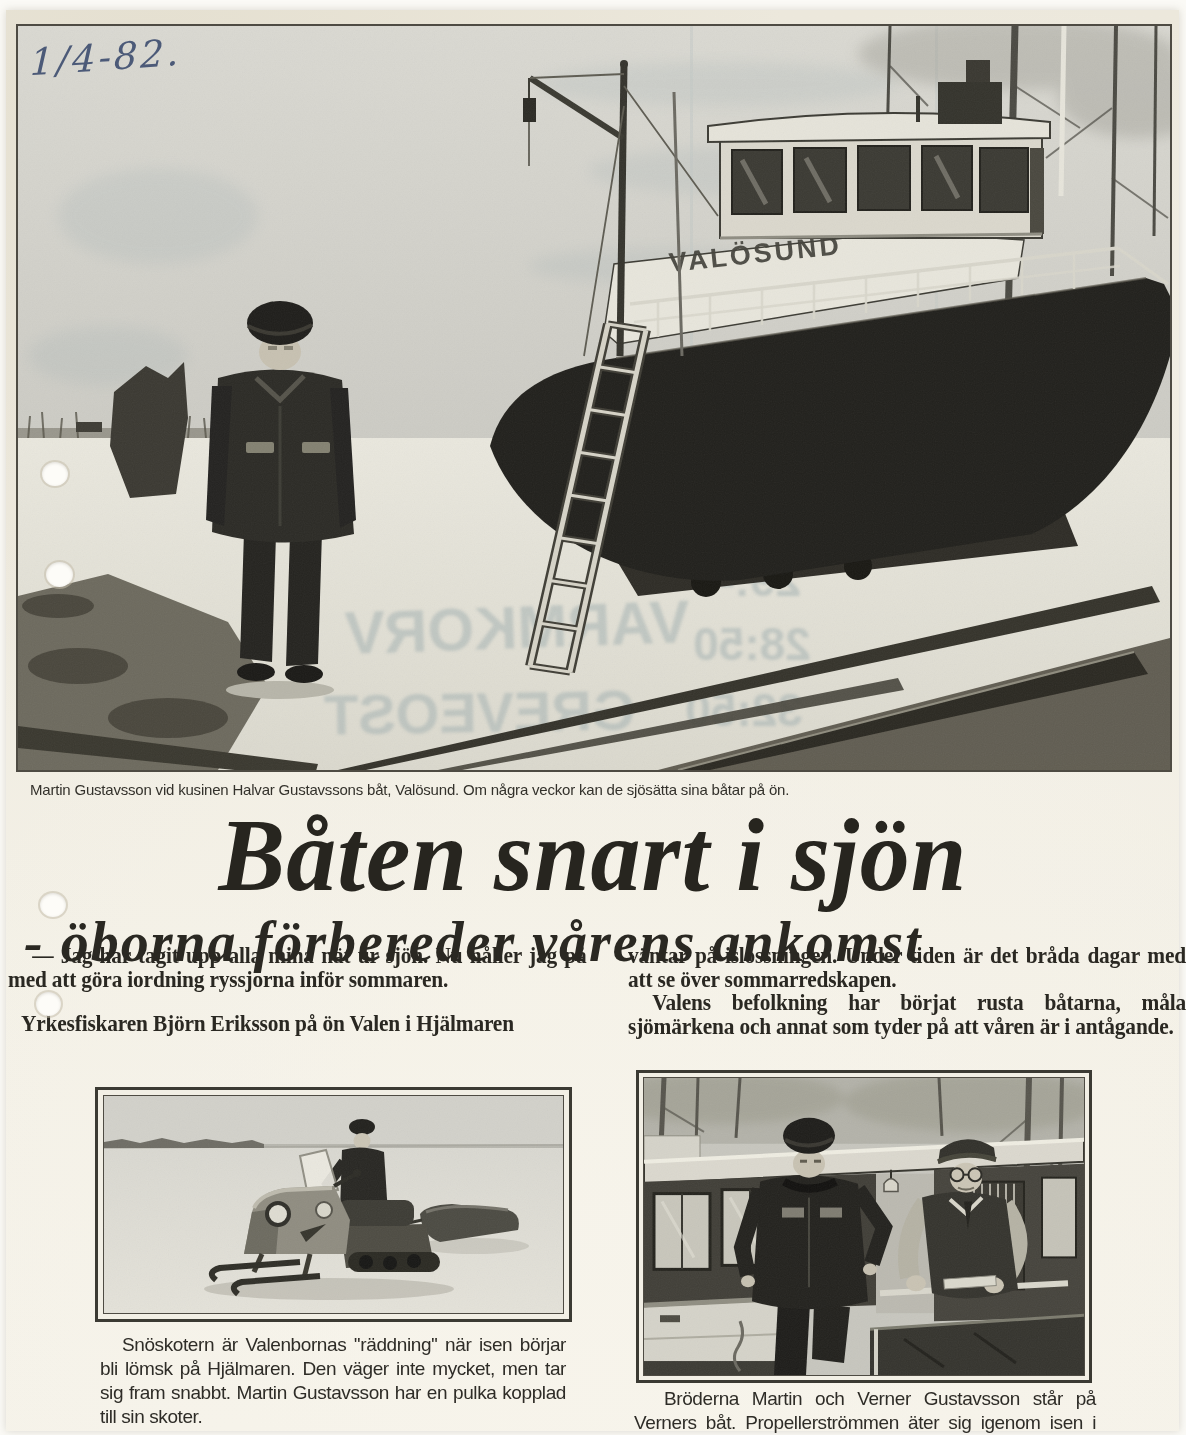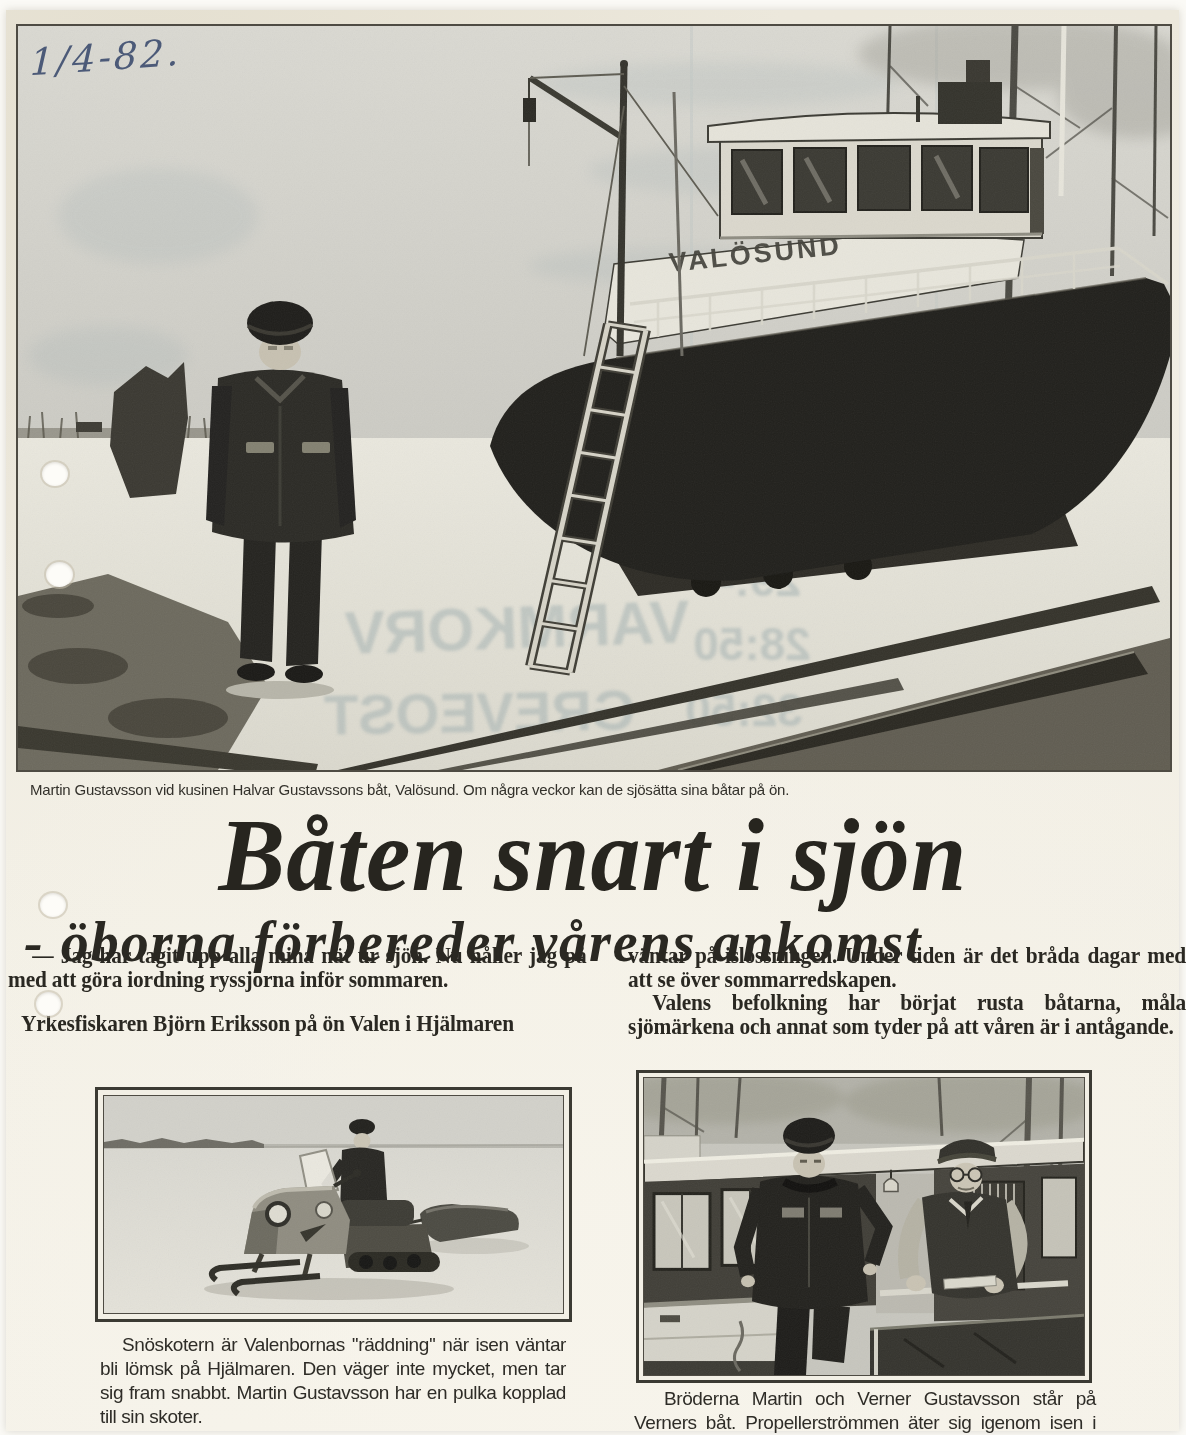--- a/index.html
+++ b/index.html
@@ -323,21 +323,21 @@
     <line x1="230" y1="90" x2="252" y2="78" stroke="#2c2b25" stroke-width="4"></line>
     <circle cx="253" cy="77" r="4" fill="#2c2b25"></circle>
     <line x1="158" y1="158" x2="150" y2="176" stroke="#3a382f" stroke-width="5"></line>
     <line x1="206" y1="158" x2="200" y2="182" stroke="#3a382f" stroke-width="5"></line>
     <path d="M112,184 Q102,176 116,172 L196,166" stroke="#2e2d26" stroke-width="6" fill="none"></path>
     <path d="M134,198 Q124,190 138,186 L216,180" stroke="#2e2d26" stroke-width="6" fill="none"></path>
   </g>
   <rect width="459" height="217" filter="url(#noiseB)" opacity=".08"></rect>
 </svg>
 </div>
-<div class="caption-small caption-left">Snöskotern är Valenbornas ''räddning'' när isen väntar bli lömsk på Hjälmaren. Den väger inte mycket, men tar sig fram snabbt. Martin Gustavsson har en pulka kopplad till sin skoter.</div>
+<div class="caption-small caption-left">Snöskotern är Valenbornas ''räddning'' när isen börjar bli lömsk på Hjälmaren. Den väger inte mycket, men tar sig fram snabbt. Martin Gustavsson har en pulka kopplad till sin skoter.</div>
 
 <div class="photo-frame frame-right">
 <svg viewBox="0 0 440 298" preserveAspectRatio="none">
   <defs>
     <filter id="noiseC" x="0" y="0" width="100%" height="100%">
       <feTurbulence type="fractalNoise" baseFrequency="0.9" numOctaves="1" stitchTiles="stitch"></feTurbulence>
       <feColorMatrix type="saturate" values="0"></feColorMatrix>
     </filter>
     <filter id="soft2">
           <feGaussianBlur stdDeviation="5"></feGaussianBlur>

